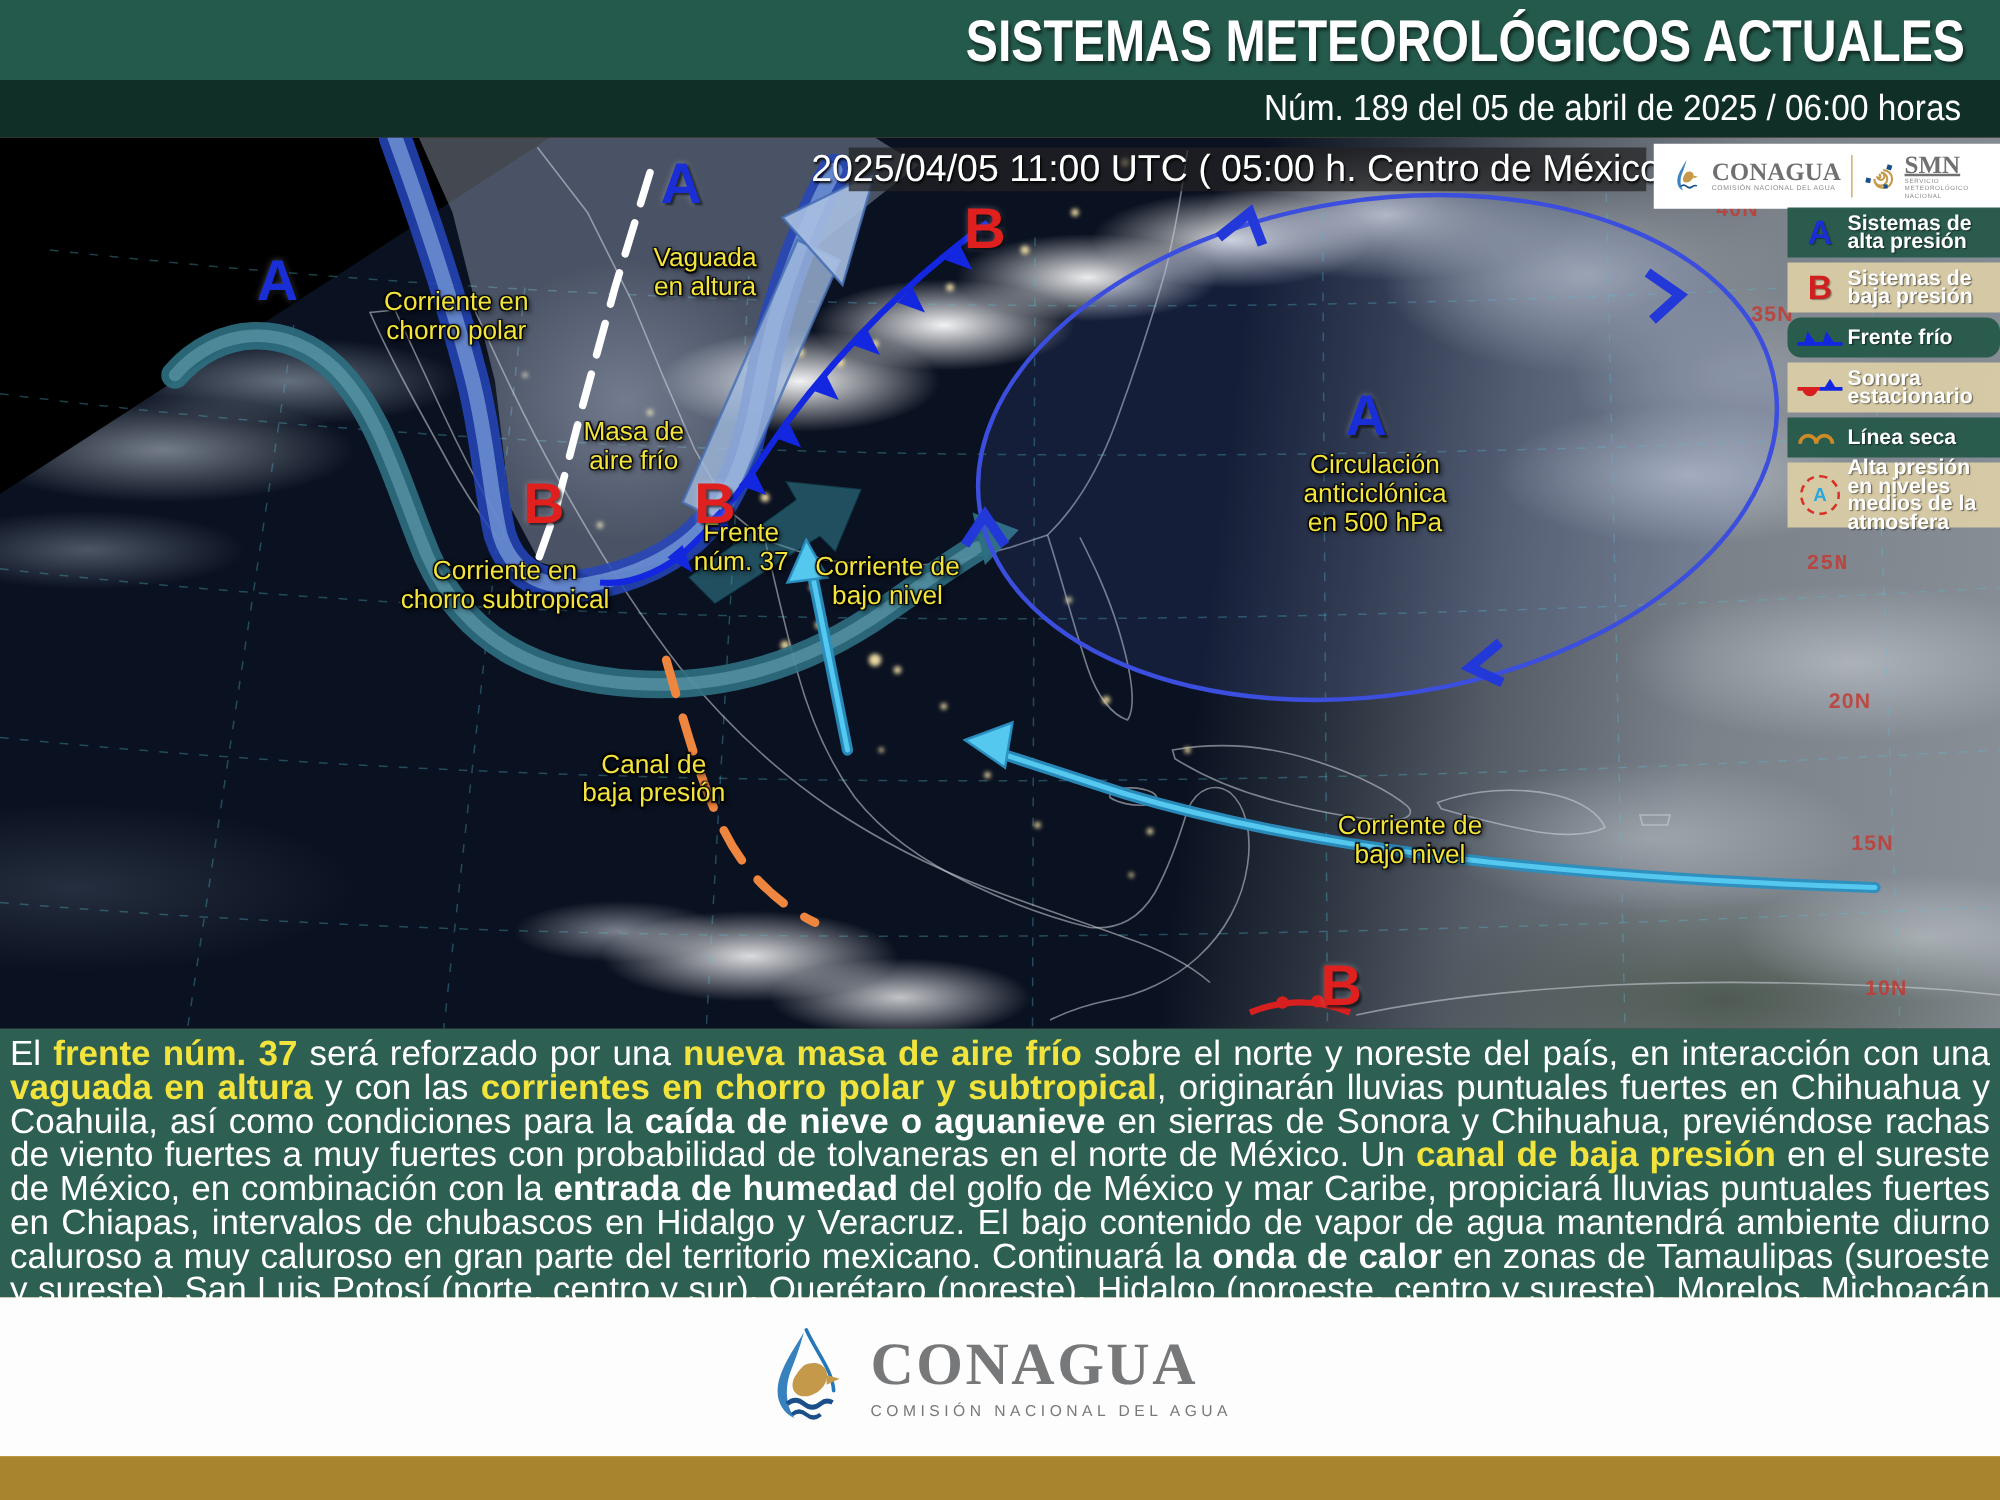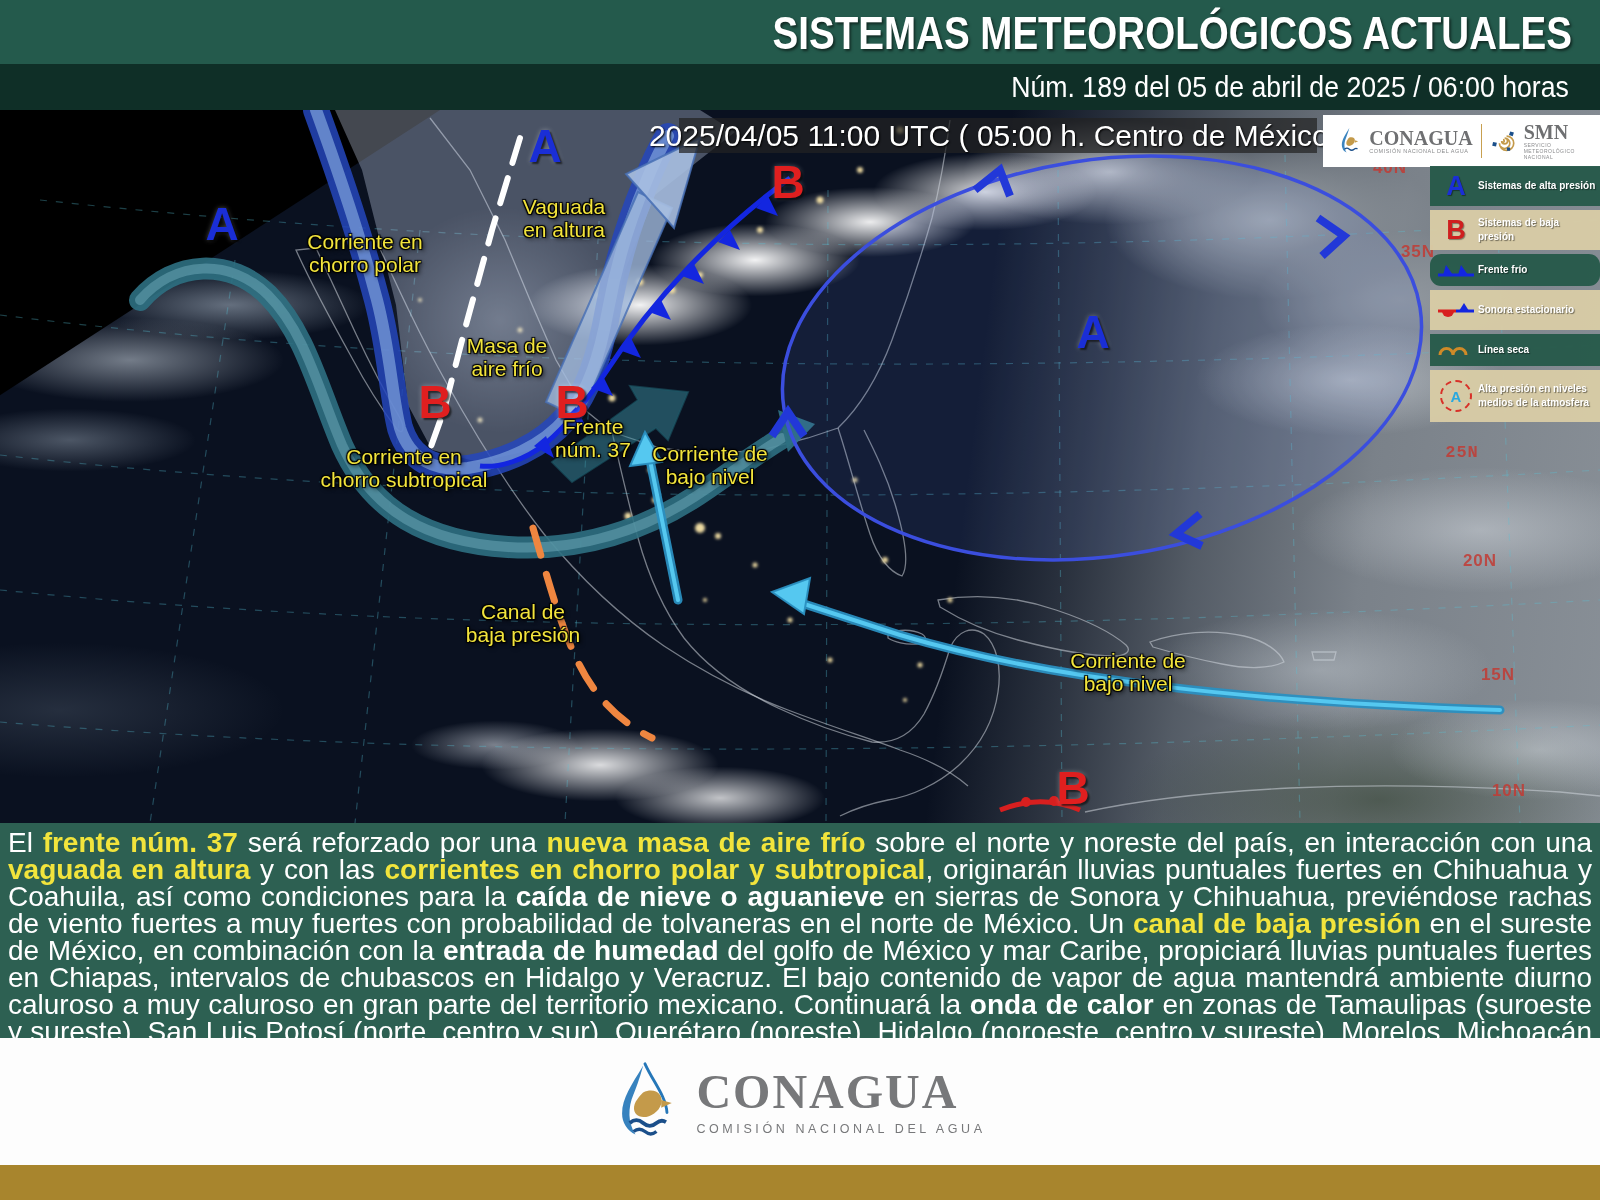--- a/index.html
+++ b/index.html
@@ -73,21 +73,21 @@
   .lb-word{color:#6f7072;font-family:"Liberation Serif",serif;font-weight:bold;}
   .lb-sub{color:#8a8b8d;font-size:5.5px;letter-spacing:.5px;white-space:nowrap;}
   .lb-div{width:1px;height:34px;background:#c8a050;}
 
   
   .legend{position:absolute;left:1430px;top:56px;width:170px;}
   .lg-row{display:flex;align-items:center;margin-bottom:4px;padding:2px 4px;}
   .lg-row.g{background:rgba(38,89,74,.96);}
   .lg-row.t{background:rgba(216,204,166,.96);}
   .lg-sym{width:44px;min-width:44px;display:flex;align-items:center;justify-content:center;}
-  .lg-txt{color:#fff;font-weight:bold;font-size:10px;line-height:14.5px;
+  .lg-txt{color:#fff;font-weight:bold;font-size:17px;line-height:14.5px;
     text-shadow:1px 1px 1px rgba(0,0,0,.5);}
   .lg-a{color:#1a2ed6;font-size:27px;font-weight:bold;text-shadow:1px 1px 1px rgba(0,0,0,.4);}
   .lg-b{color:#cf1f1f;font-size:27px;font-weight:bold;text-shadow:1px 1px 1px rgba(0,0,0,.4);}
   .lg-mid{width:28px;height:28px;border:2px dashed #d83028;border-radius:50%;
     display:flex;align-items:center;justify-content:center;color:#29a8e0;font-weight:bold;font-size:15px;}
 
   
   .summary{position:absolute;left:0;top:823px;width:1600px;height:215px;background:#2d6052;
     color:#fff;font-size:28px;line-height:27px;padding:6px 8px;box-sizing:border-box;
     text-align:justify;}
@@ -255,20 +255,23 @@
     <div class="mlabel" style="left:507px;top:247px;">Masa de
 aire frío</div>
     <div class="mlabel" style="left:593px;top:328px;">Frente
 núm. 37</div>
     <div class="mlabel" style="left:404px;top:358px;">Corriente en
 chorro subtropical</div>
     <div class="mlabel" style="left:523px;top:513px;">Canal de
 baja presión</div>
     <div class="mlabel" style="left:710px;top:355px;">Corriente de
 bajo nivel</div>
+    <div class="mlabel" style="left:1100px;top:285px;">Circulación
+anticiclónica
+en 500 hPa</div>
     <div class="mlabel" style="left:1128px;top:562px;">Corriente de
 bajo nivel</div>
 
     <span class="mark a" style="left:222px;top:114px;">A</span>
     <span class="mark a" style="left:545px;top:36px;">A</span>
     <span class="mark a" style="left:1093px;top:222px;">A</span>
     <span class="mark b" style="left:435px;top:292px;">B</span>
     <span class="mark b" style="left:572px;top:292px;">B</span>
     <span class="mark b" style="left:788px;top:72px;">B</span>
     <span class="mark b" style="left:1073px;top:678px;">B</span>
@@ -294,21 +297,21 @@
         <div class="lb-sub">COMISIÓN NACIONAL DEL AGUA</div>
       </div>
       <div class="lb-div"></div>
       <svg width="26" height="26" viewBox="0 0 40 40">
         <path d="M20,20 m0,-2 a2,2 0 1 1 -2,2 a4.5,4.5 0 1 0 4.5,-4.5 a8,8 0 1 1 -8,8 a11,11 0 1 0 11,-11" fill="none" stroke="#c49a4a" stroke-width="2.6"></path>
         <rect x="30" y="6" width="6" height="6" fill="#1b4f8a" transform="rotate(18 33 9)"></rect>
         <rect x="4" y="22" width="6" height="6" fill="#1b4f8a" transform="rotate(12 7 25)"></rect>
         <rect x="26" y="30" width="5" height="5" fill="#1b4f8a"></rect>
       </svg>
       <div>
-        <div class="lb-word" style="font-size:20px;line-height:20px;">SMN</div>
+        <div class="lb-word" style="font-size:20px;line-height:20px;text-decoration:underline;">SMN</div>
         <div class="lb-sub" style="font-size:5px;max-width:60px;white-space:normal;">SERVICIO METEOROLÓGICO NACIONAL</div>
       </div>
     </div>
 
     <div class="legend">
       <div class="lg-row g" style="height:36px;">
         <div class="lg-sym">
             <span class="lg-a">A</span>
           </div>
         <div class="lg-txt">Sistemas de alta presión</div>

